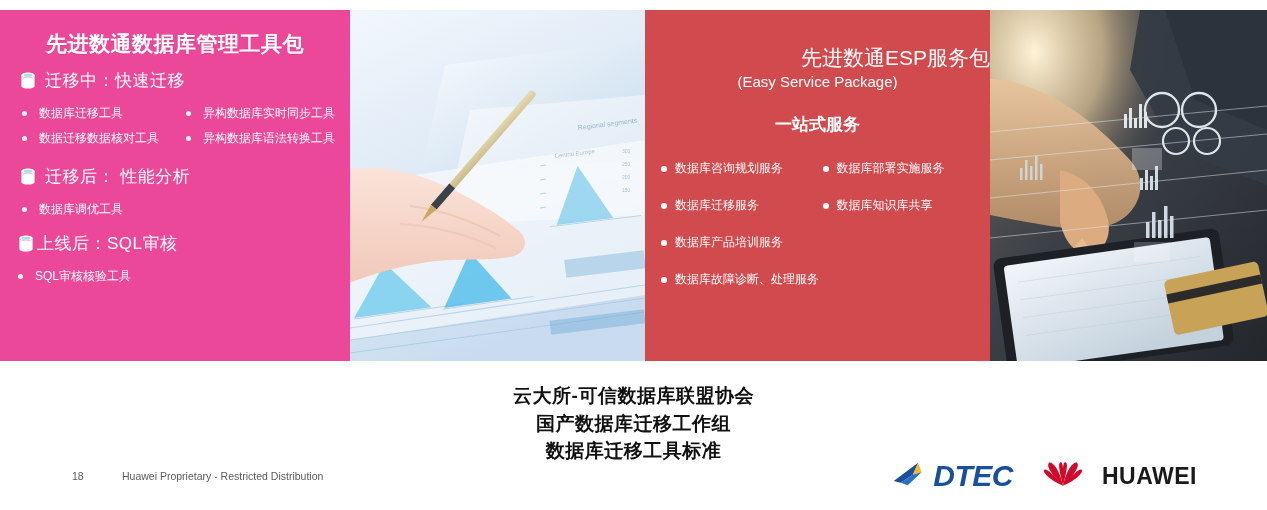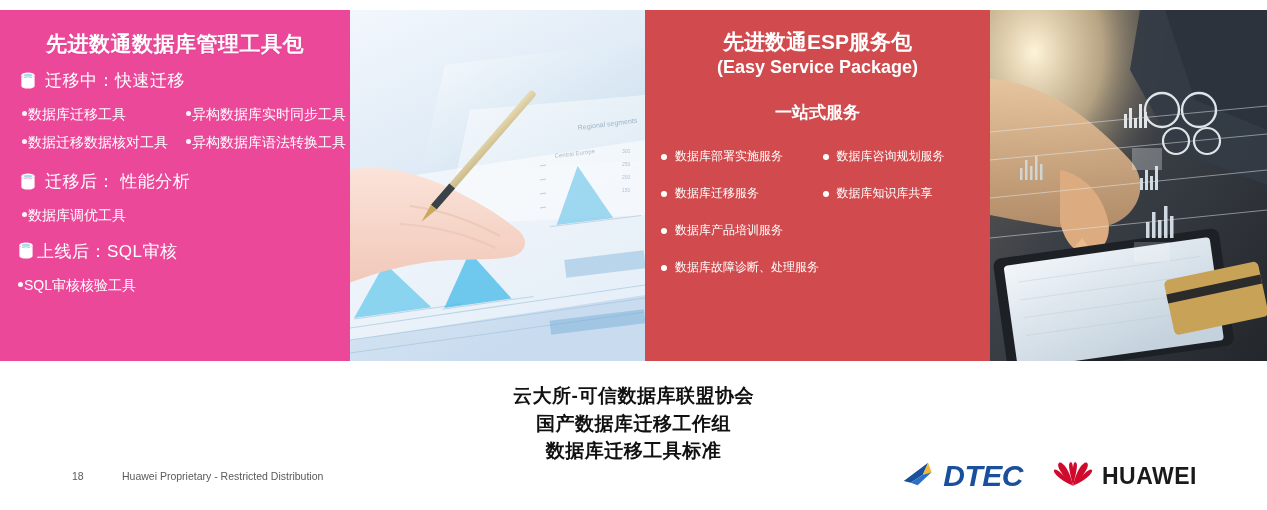--- a/index.html
+++ b/index.html
@@ -26,43 +26,43 @@
   .grp{margin-top:14px;padding-left:20px;}
   .grp-head{
     display:flex;align-items:center;gap:9px;font-size:17px;font-weight:400;
     letter-spacing:.5px;
   }
   .db-icon{display:inline-block;width:16px;height:18px;flex:none;}
   .bul-grid{
     display:flex;flex-wrap:wrap;margin-top:9px;padding-left:2px;
   }
   .bul{
-    display:flex;align-items:flex-start;gap:1px;font-size:14px;
+    display:flex;align-items:flex-start;gap:12px;font-size:12px;
     line-height:1.25;width:50%;box-sizing:border-box;padding:5px 2px 5px 0;
     white-space:nowrap;
   }
   .bul .dot{
     width:5px;height:5px;border-radius:50%;background:#ffffff;
     flex:none;margin-top:5px;opacity:.95;
   }
 
   
   .photo-mid{
     position:absolute;left:350px;top:0;width:295px;height:351px;overflow:hidden;
     background:linear-gradient(160deg,#eef4fb 0%,#dfeaf6 30%,#cfe3f2 55%,#e8f3fa 80%,#f3f9fd 100%);
   }
   
   .panel-red{
     position:absolute;left:645px;top:0;width:345px;height:351px;
     background:#d14a4d;color:#fff;box-sizing:border-box;
   }
   .red-title{
-    font-size:21px;font-weight:bold;text-align:center;padding-top:20px;line-height:1.12;
-  }
-  .red-sub{font-size:18px;font-weight:bold;text-align:center;margin-top:3px;}
+    font-size:21px;font-weight:normal;text-align:right;padding-top:36px;line-height:1.12;
+  }
+  .red-sub{font-size:15px;font-weight:normal;text-align:center;margin-top:3px;}
   .red-h2{font-size:17px;font-weight:bold;text-align:center;margin-top:23px;}
   .red-grid{display:flex;flex-wrap:wrap;margin-top:14px;padding:0 8px 0 14px;}
   .rbul{
     display:flex;align-items:flex-start;gap:8px;font-size:12px;line-height:1.25;
     width:50%;box-sizing:border-box;padding:11px 2px;white-space:nowrap;
   }
   .rbul .dot{width:6px;height:6px;border-radius:50%;background:#fff;flex:none;margin-top:5px;}
 
   
   .photo-right{
@@ -81,21 +81,21 @@
   .footer{position:absolute;left:0;bottom:0;width:1267px;height:52px;}
   .pg-no{position:absolute;left:72px;top:12px;font-size:10.5px;color:#5a5a5a;}
   .prop{position:absolute;left:122px;top:12px;font-size:10.5px;color:#5a5a5a;}
 
   .logos{position:absolute;right:70px;top:2px;display:flex;align-items:center;gap:30px;}
   .dtec{display:flex;align-items:center;gap:1px;}
   .dtec-text{
     font-size:30px;font-weight:bold;font-style:italic;color:#1a4f9c;
     letter-spacing:-0.5px;line-height:1;
   }
-  .hw{display:flex;align-items:center;gap:9px;}
+  .hw{display:flex;align-items:center;gap:19px;}
   .hw-text{font-size:23px;font-weight:bold;color:#1a1a1a;letter-spacing:.5px;line-height:1;}
 </style>
 </head>
 <body>
 
 <div class="slide">
 
   <div class="band">
 
     <div class="panel-teal">
@@ -250,25 +250,25 @@
       </svg>
     </div>
 
     <div class="panel-red">
       <div class="red-title">先进数通ESP服务包</div>
       <div class="red-sub">(Easy Service Package)</div>
       <div class="red-h2">一站式服务</div>
       <div class="red-grid">
         <div class="rbul">
             <span class="dot"></span>
+            <span>数据库咨询规划服务</span>
+          </div>
+        <div class="rbul">
+            <span class="dot"></span>
             <span>数据库部署实施服务</span>
-          </div>
-        <div class="rbul">
-            <span class="dot"></span>
-            <span>数据库咨询规划服务</span>
           </div>
         <div class="rbul">
             <span class="dot"></span>
             <span>数据库迁移服务</span>
           </div>
         <div class="rbul">
             <span class="dot"></span>
             <span>数据库知识库共享</span>
           </div>
         <div class="rbul">

